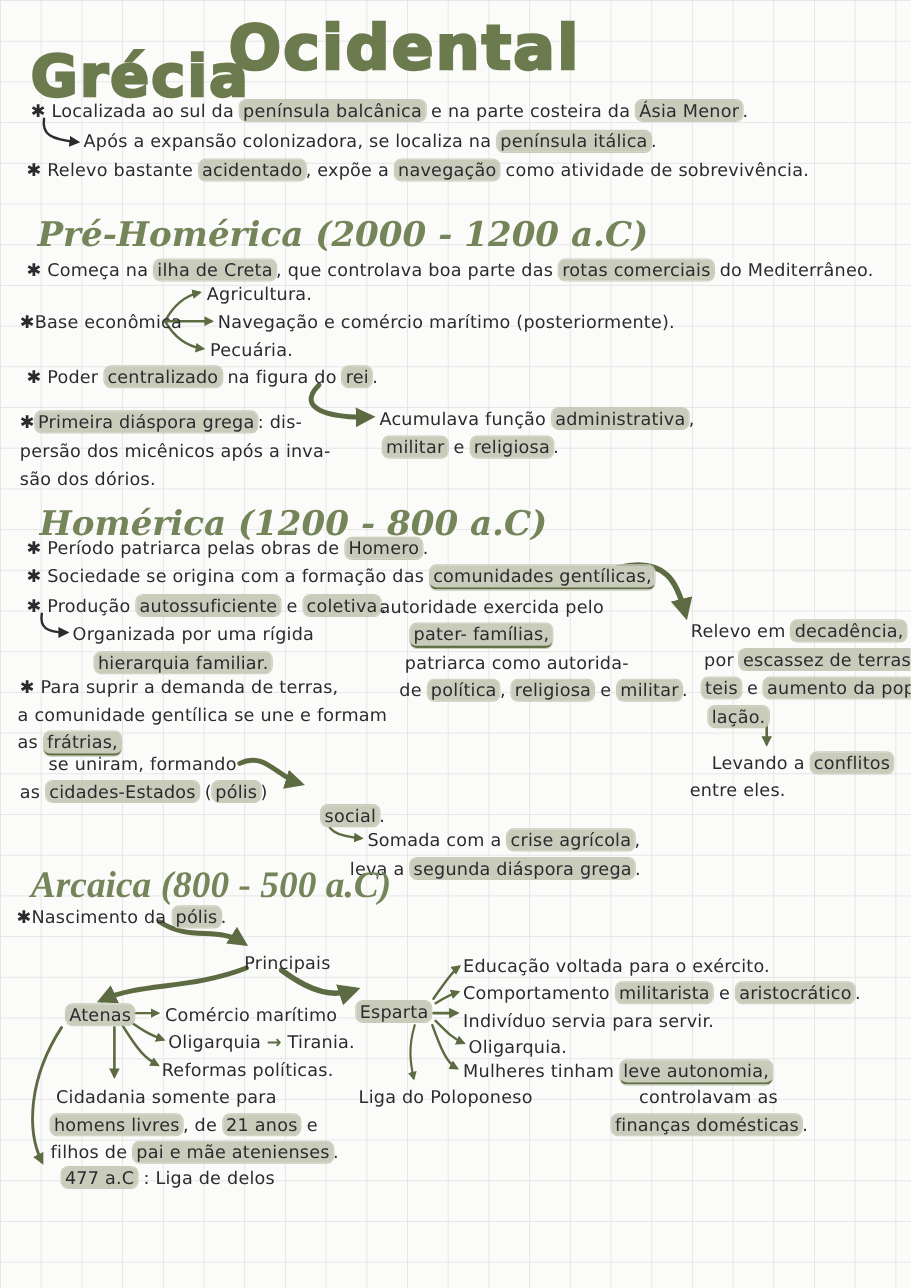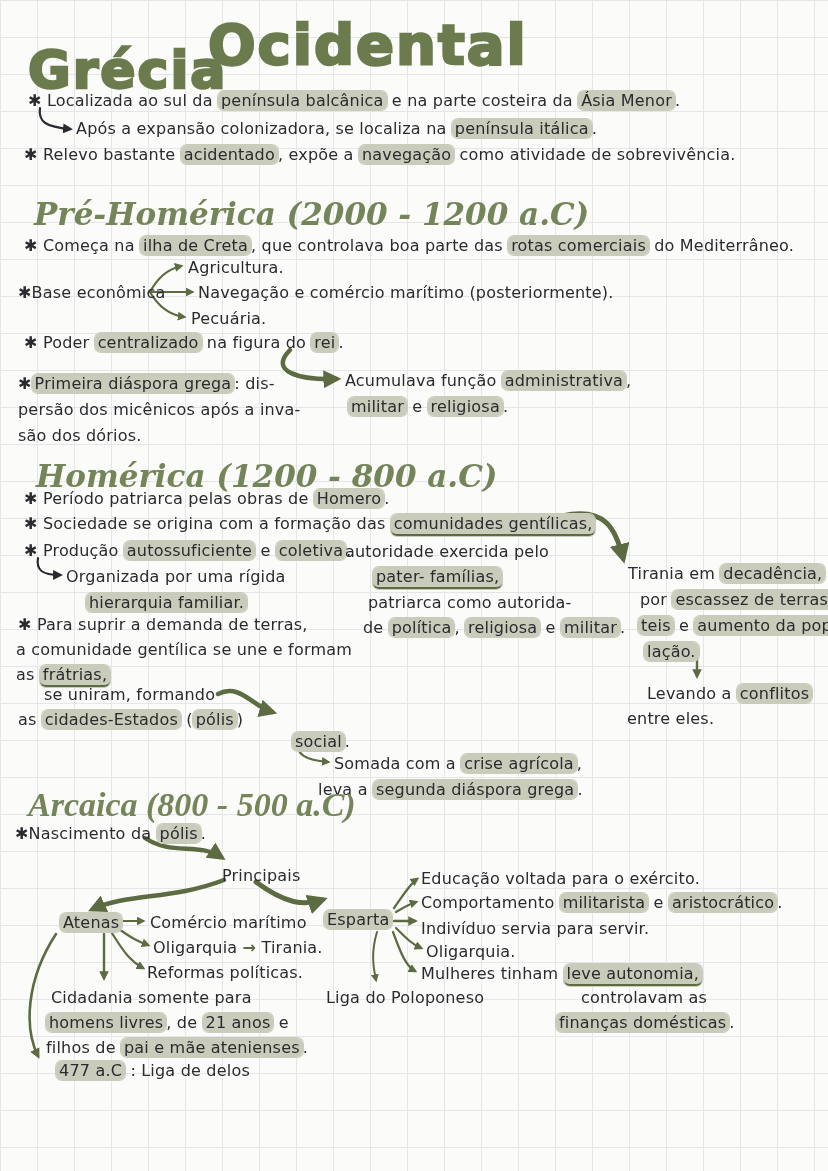--- a/index.html
+++ b/index.html
@@ -93,21 +93,21 @@
   <div class="script fs31" style="left:36px;top:458px">Homérica (1200 - 800 a.C)</div>
   <div class="t" style="left:24px;top:489px"><span>✱ Período patriarca pelas obras de </span><span class="hl">Homero</span><span>.</span></div>
   <div class="t" style="left:24px;top:514px"><span>✱ Sociedade se origina com a formação das </span><span class="hl ul">comunidades gentílicas,</span></div>
   <div class="t" style="left:24px;top:541px"><span>✱ Produção </span><span class="hl">autossuficiente</span><span> e </span><span class="hl">coletiva</span><span>.</span></div>
   <div class="t" style="left:345px;top:542px"><span>autoridade exercida pelo</span></div>
   <div class="t" style="left:66px;top:567px"><span>Organizada por uma rígida</span></div>
   <div class="t" style="left:373px;top:567px"><span class="hl ul">pater- famílias,</span></div>
   <div class="t" style="left:86px;top:593px"><span class="hl">hierarquia familiar.</span></div>
   <div class="t" style="left:368px;top:593px"><span>patriarca como autorida-</span></div>
   <div class="t" style="left:363px;top:618px"><span>de </span><span class="hl">política</span><span>, </span><span class="hl">religiosa</span><span> e </span><span class="hl">militar</span><span>.</span></div>
-  <div class="t" style="left:628px;top:564px"><span>Tirania em </span><span class="hl">decadência,</span></div>
+  <div class="t" style="left:628px;top:564px"><span>Relevo em </span><span class="hl">decadência,</span></div>
   <div class="t" style="left:640px;top:590px"><span>por </span><span class="hl">escassez de terras fér-</span></div>
   <div class="t" style="left:638px;top:616px"><span class="hl">teis</span><span> e </span><span class="hl">aumento da popu-</span></div>
   <div class="t" style="left:644px;top:642px"><span class="hl">lação.</span></div>
   <div class="t" style="left:18px;top:615px"><span>✱ Para suprir a demanda de terras,</span></div>
   <div class="t" style="left:16px;top:640px"><span>a comunidade gentílica se une e formam</span></div>
   <div class="t" style="left:16px;top:665px"><span>as </span><span class="hl ul">frátrias,</span></div>
   <div class="t" style="left:44px;top:685px"><span>se uniram, formando</span></div>
   <div class="t" style="left:18px;top:710px"><span>as </span><span class="hl">cidades-Estados</span><span> (</span><span class="hl">pólis</span><span>)</span></div>
   <div class="t" style="left:292px;top:732px"><span class="hl">social</span><span>.</span></div>
   <div class="t" style="left:334px;top:754px"><span>Somada com a </span><span class="hl">crise agrícola</span><span>,</span></div>

